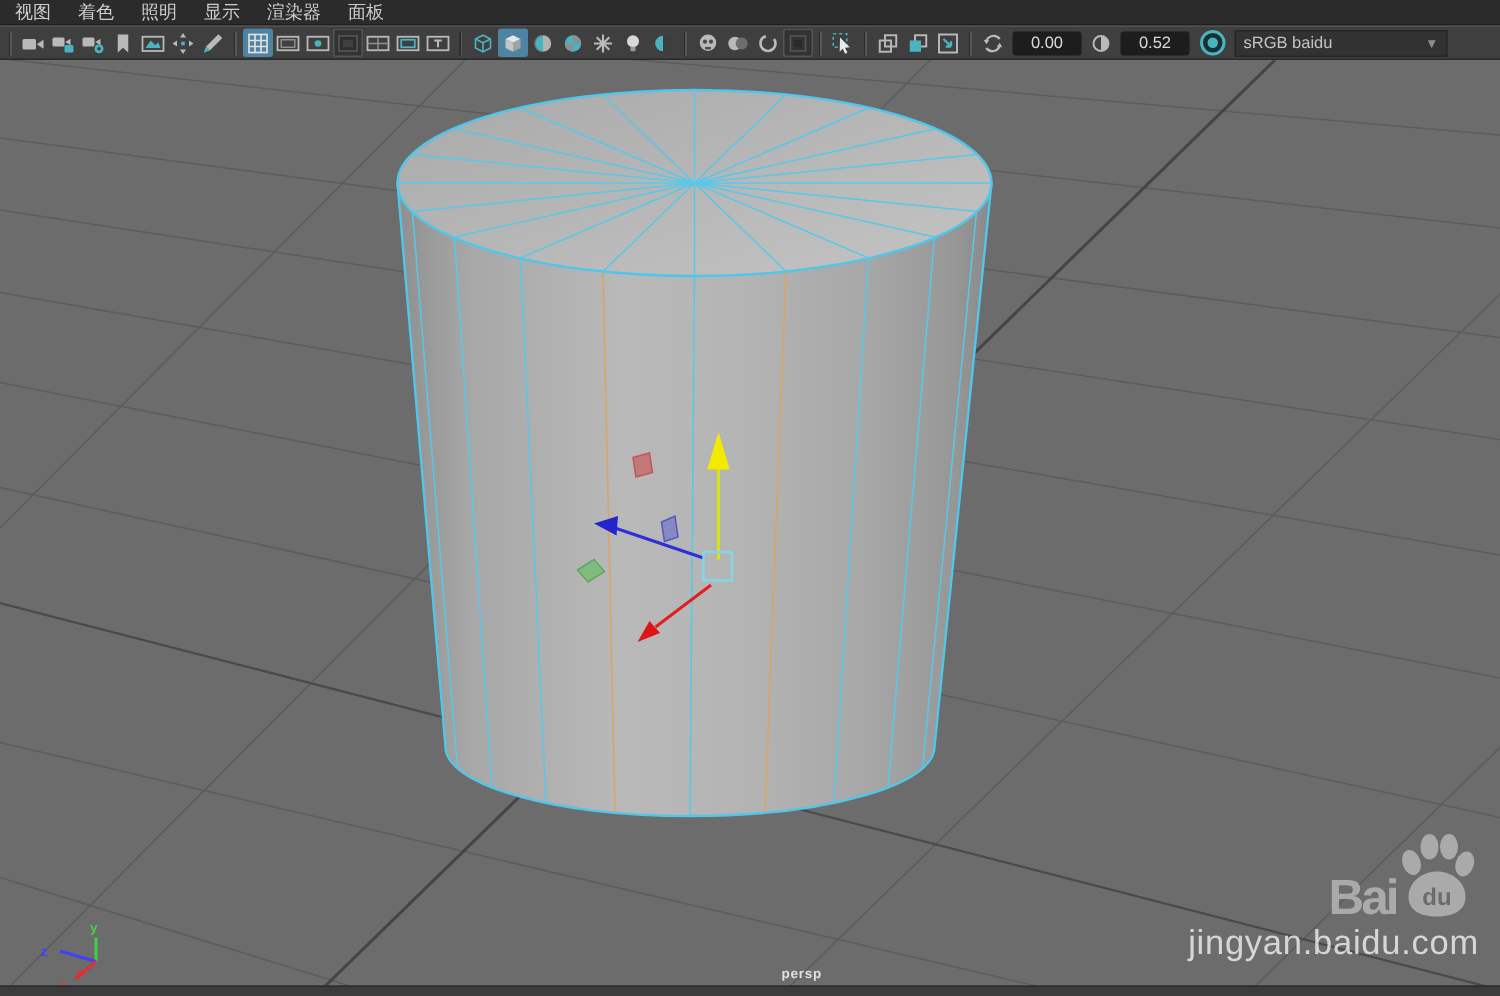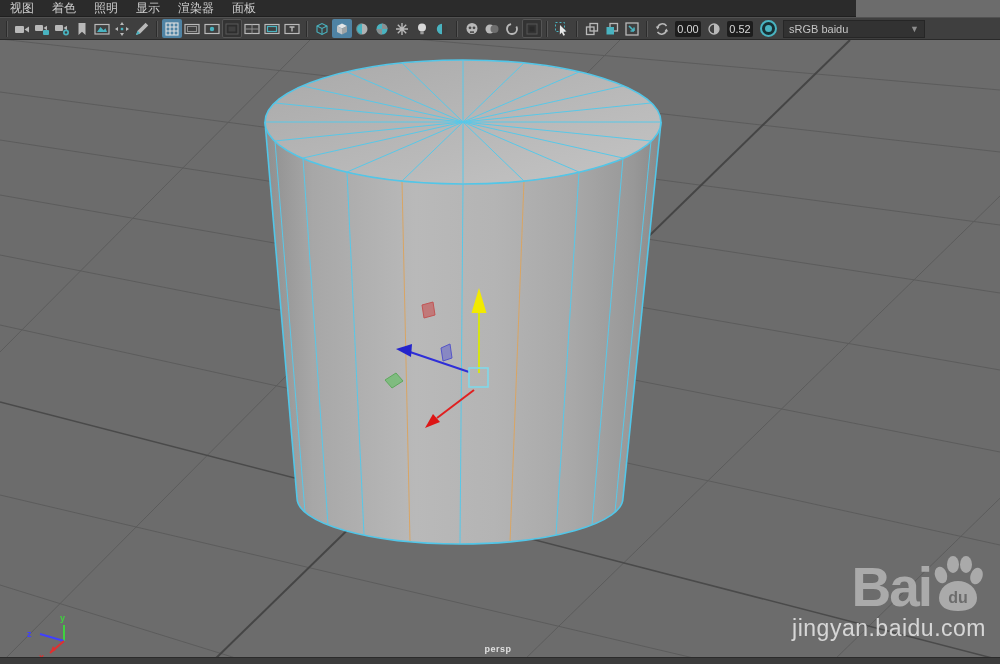--- a/index.html
+++ b/index.html
@@ -4,21 +4,21 @@
 <style>
   * { box-sizing: border-box; margin: 0; padding: 0; }
   html,body { width:1000px; height:664px; overflow:hidden; }
   body {
     font-family: "Liberation Sans", "DejaVu Sans", sans-serif;
     background:#6c6c6c;
     position:relative;
   }
   
   .menubar {
-    position:absolute; top:0; left:0; width:856px; height:17px;
+    position:absolute; top:0; left:0; width:1000px; height:17px;
     background:#2b2b2b; display:flex; align-items:center;
     padding-left:4px; border-bottom:1px solid #1f1f1f;
   }
   .menu-item {
     color:#cdcdcd; font-size:12px; padding:0 6px; margin-right:6px;
     line-height:17px; cursor:default; white-space:nowrap;
   }
   .toolbar {
     position:absolute; top:17px; left:0; width:1000px; height:23px;
     background:#3f3f3f; display:flex; align-items:center;
@@ -30,21 +30,21 @@
     flex:0 0 auto; border-radius:2px;
   }
   .tbtn svg { width:16px; height:16px; display:block; }
   .tbtn.active { background:#4f83a4; }
   .tbtn.pressed { background:#333333; box-shadow:inset 0 0 0 1px #555; }
   .tsep {
     width:2px; height:16px; margin:0 4px; flex:0 0 auto;
     background:linear-gradient(to right,#2c2c2c 50%,#575757 50%);
   }
   .tfield {
-    width:26px; height:16px; background:#1d1d1d; color:#d8d8d8;
+    width:46px; height:16px; background:#1d1d1d; color:#d8d8d8;
     font-size:11px; text-align:center; line-height:16px;
     border-radius:2px; margin:0 3px; flex:0 0 auto;
   }
   .gamma-toggle {
     width:17px; height:17px; border-radius:50%;
     border:2px solid #49b3c0; background:#173034;
     margin:0 4px; flex:0 0 auto; display:flex; align-items:center; justify-content:center;
   }
   .gamma-toggle i { width:7px; height:7px; border-radius:50%; background:#49b3c0; display:block; }
   .dropdown {
@@ -54,36 +54,36 @@
   }
   .dropdown .dtext { flex:1; white-space:nowrap; overflow:hidden; }
   .dropdown .darrow { color:#8d8d8d; font-size:9px; padding-left:4px; }
   
   .viewport {
     position:absolute; top:40px; left:0; width:1000px; height:624px;
     background:#6c6c6c;
   }
   .viewport svg { position:absolute; top:0; left:0; }
   .cam-label {
-    position:absolute; left:448px; top:604px; width:100px; text-align:center;
+    position:absolute; left:448px; top:604px; width:100px; text-align:right;
     color:#e0e0e0; font-size:9px; font-weight:bold; letter-spacing:.5px;
   }
   .bottom-strip {
     position:absolute; left:0; bottom:0; width:1000px; height:7px;
     background:#3c3c3c; border-top:1px solid #2b2b2b;
   }
   
   .watermark {
     position:absolute; right:14px; bottom:22px; opacity:.88;
     display:flex; flex-direction:column; align-items:flex-end;
     pointer-events:none;
   }
   .wm-row1 { display:flex; align-items:flex-end; }
   .wm-bai {
-    color:#b3b3b3; font-size:55px; font-weight:bold; letter-spacing:-2px;
+    color:#b3b3b3; font-size:33px; font-weight:bold; letter-spacing:-2px;
     line-height:0.95;
   }
   .wm-paw { width:52px; height:58px; margin:0 2px 0 1px; }
   .wm-jy {
     color:#b3b3b3; font-size:39px; font-weight:bold; letter-spacing:0px; line-height:1.05;
   }
   .wm-url { color:#e5e5e5; font-size:23px; margin-top:2px; letter-spacing:.5px; }
 </style>
 </head>
 <body>

